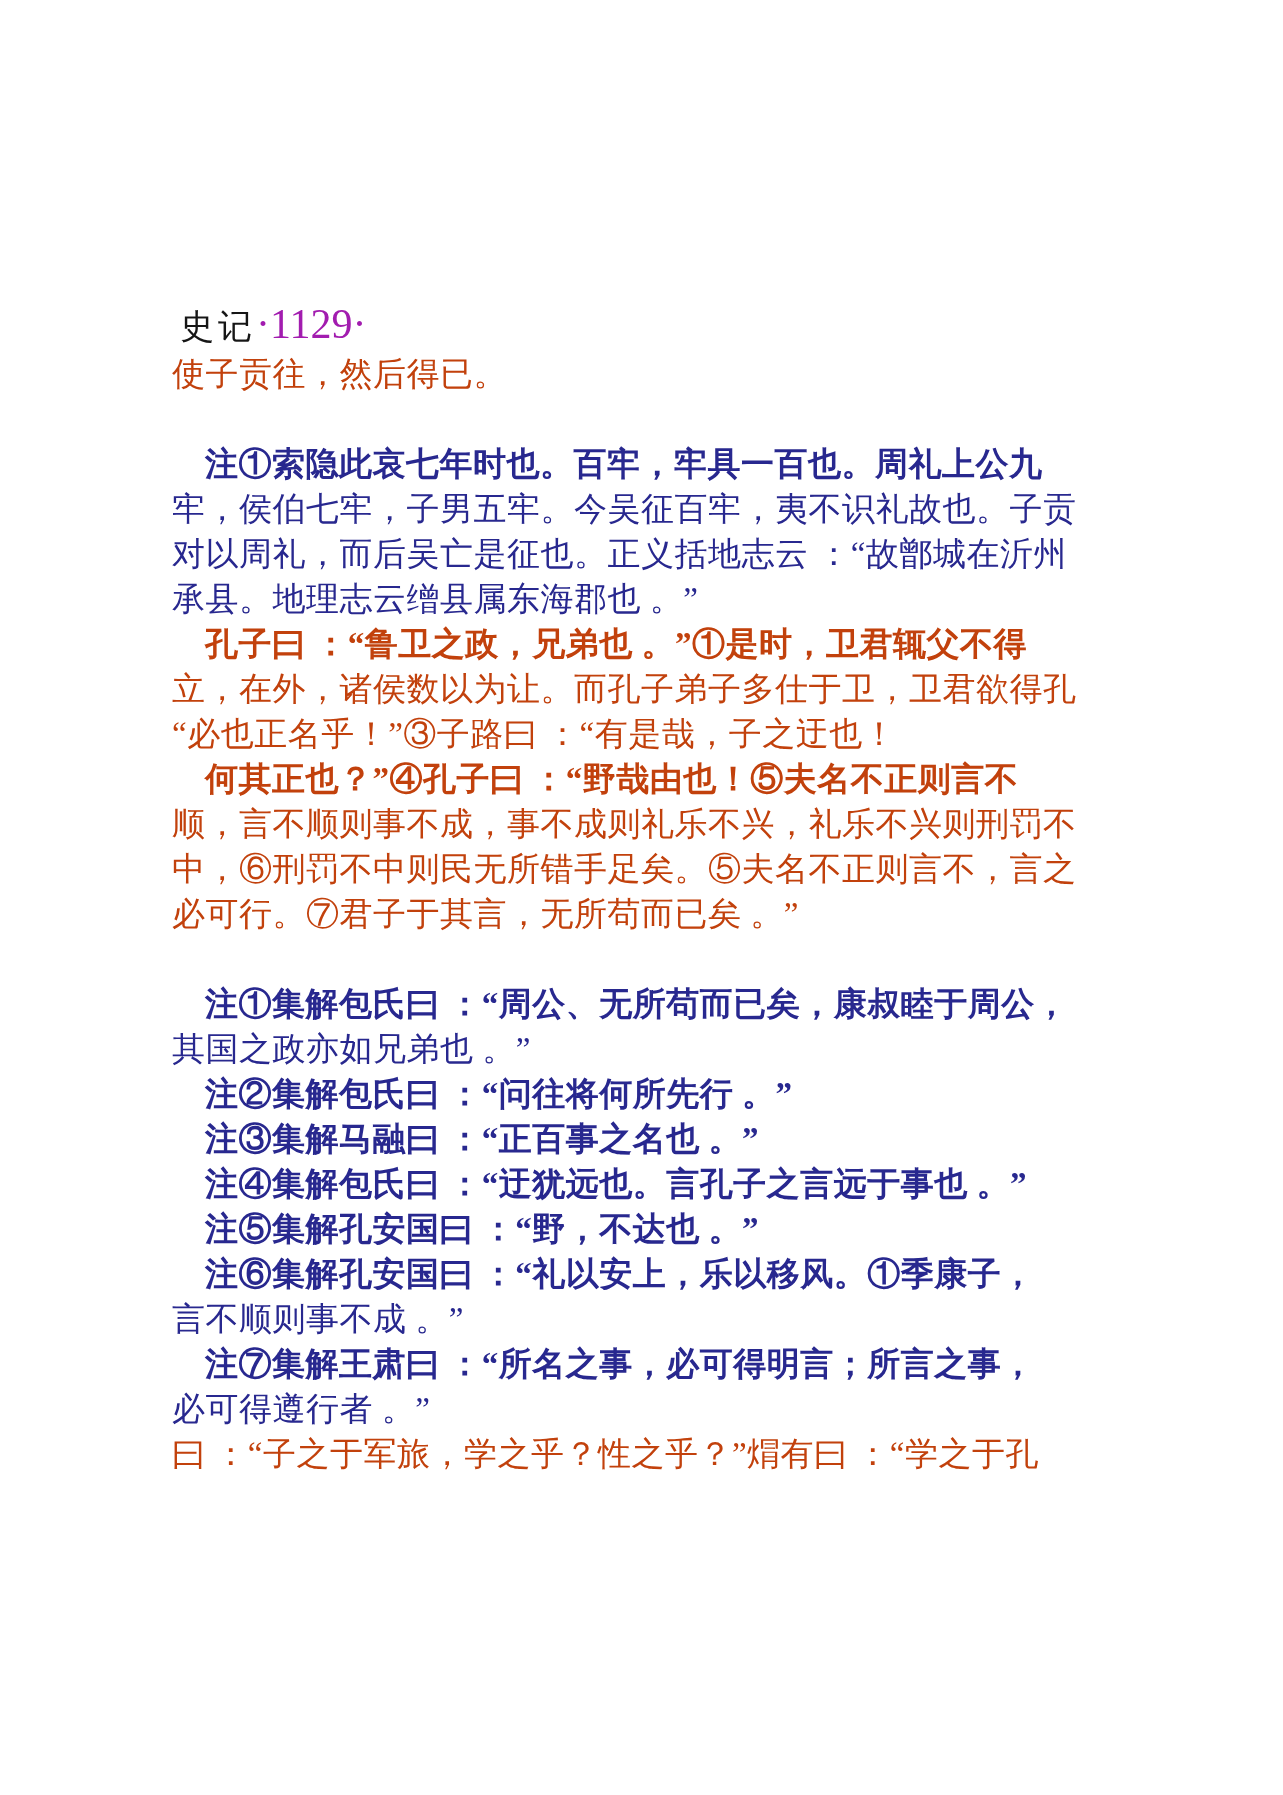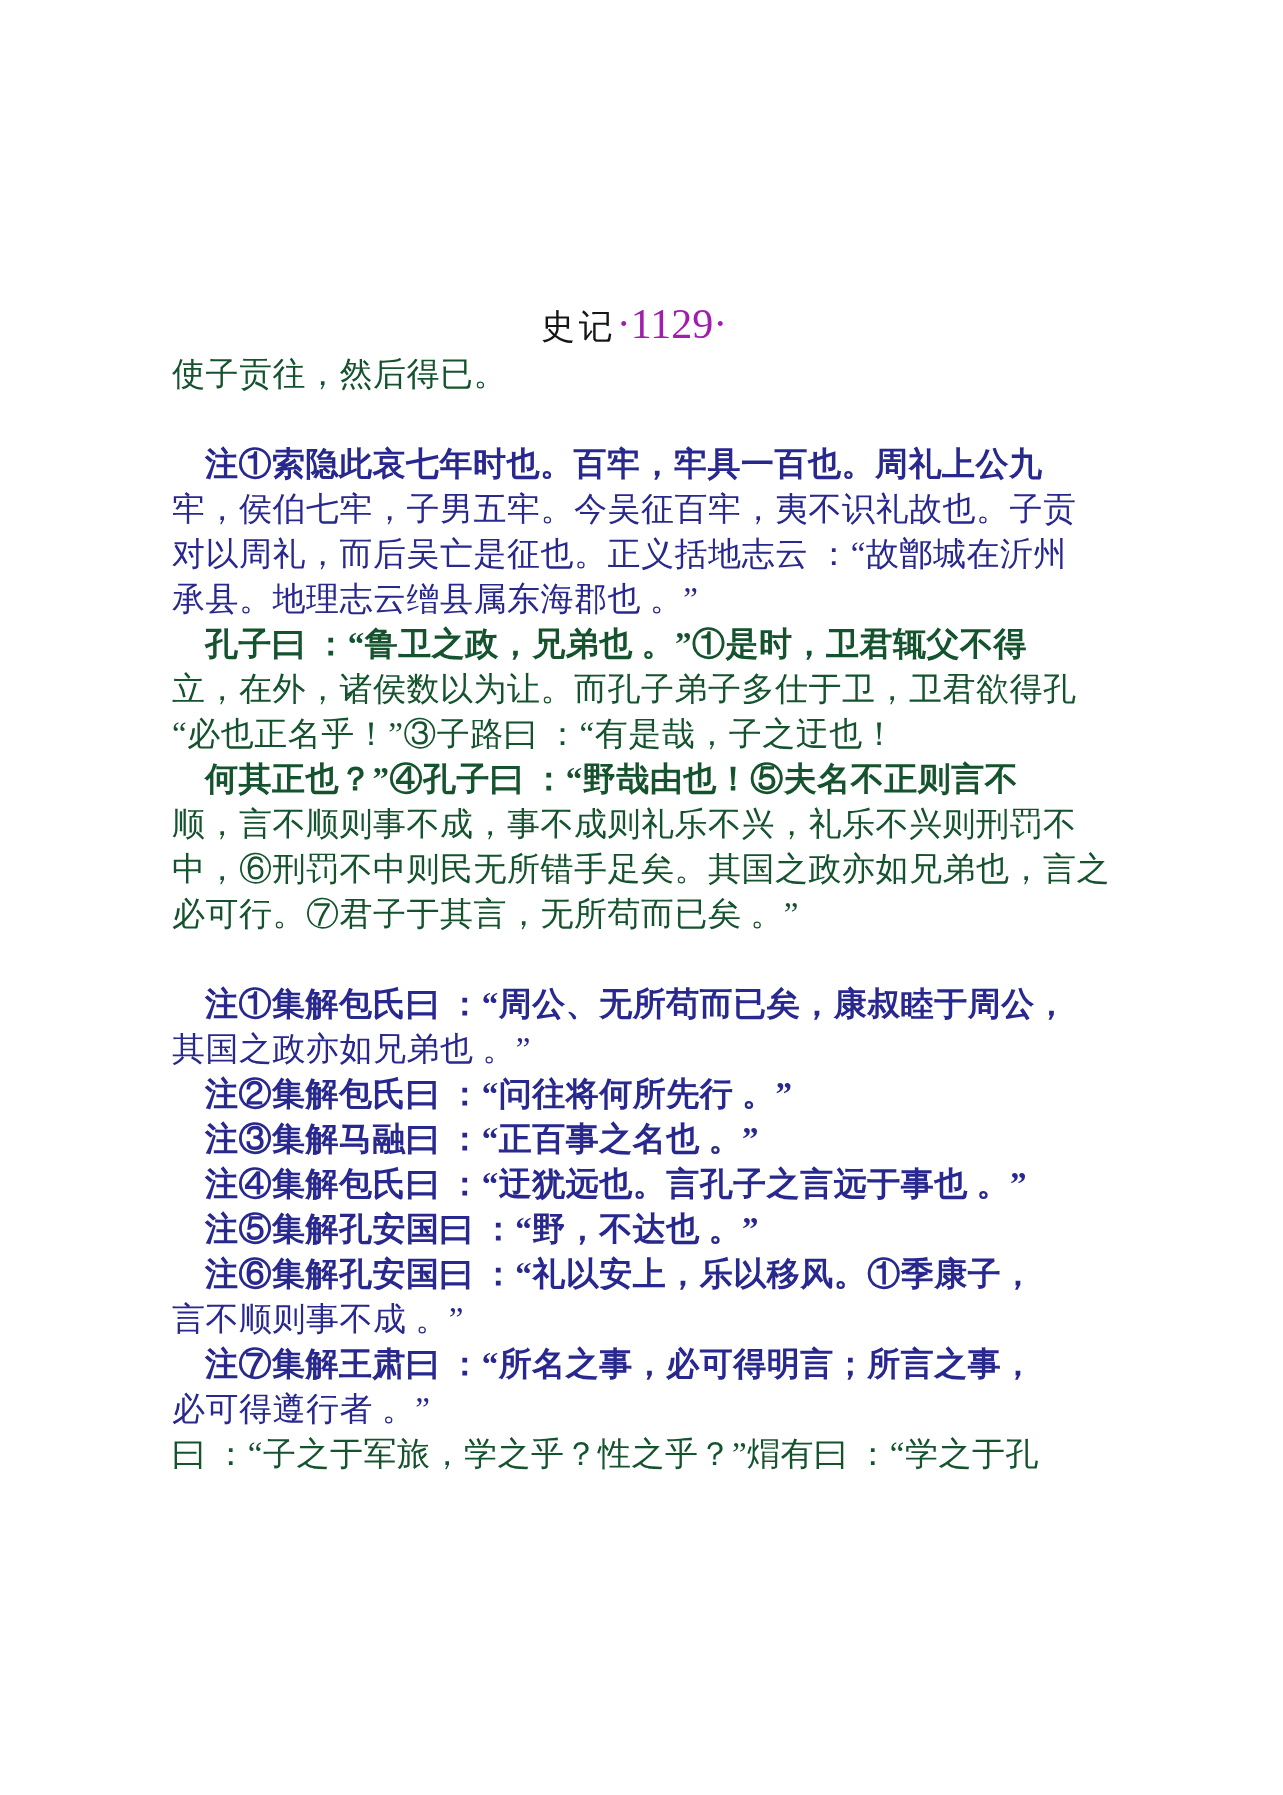--- a/index.html
+++ b/index.html
@@ -10,25 +10,25 @@
   .page {
     position: relative;
     width: 1283px;
     height: 1795px;
     background: #ffffff;
     overflow: hidden;
     font-family: "Liberation Serif", "DejaVu Serif", serif;
   }
   .header {
     position: absolute;
-    left: 164px;
+    left: 180px;
     top: 264px;
     width: 940px;
     display: flex;
-    justify-content: center;
+    justify-content: flex-start;
     align-items: baseline;
   }
   .book-title {
     font-size: 34px;
     line-height: 40px;
     color: #161616;
     letter-spacing: 4px;
   }
   .page-number {
     font-size: 42px;
@@ -46,21 +46,21 @@
     font-size: 33px;
     line-height: 45px;
     height: 45px;
     white-space: nowrap;
     letter-spacing: 0.5px;
   }
   .line.indent {
     text-indent: 33px;
     font-weight: bold;
   }
-  .para.main .line  { color: #14532d; }
+  .para.main .line  { color: #c2410c; }
   .para.annotation .line { color: #28288f; }
   .gap {
     height: 45px;
   }
 </style>
 </head>
 <body>
 
 <div class="page">
   <div class="header">
@@ -79,21 +79,21 @@
         <div class="line">承县。地理志云缯县属东海郡也 。”</div>
       </div>
       <div class="para main">
         <div class="line indent">孔子曰 ：“鲁卫之政，兄弟也 。”①是时，卫君辄父不得</div>
         <div class="line">立，在外，诸侯数以为让。而孔子弟子多仕于卫，卫君欲得孔</div>
         <div class="line">“必也正名乎！”③子路曰 ：“有是哉，子之迂也！</div>
       </div>
       <div class="para main">
         <div class="line indent">何其正也？”④孔子曰 ：“野哉由也！⑤夫名不正则言不</div>
         <div class="line">顺，言不顺则事不成，事不成则礼乐不兴，礼乐不兴则刑罚不</div>
-        <div class="line">中，⑥刑罚不中则民无所错手足矣。其国之政亦如兄弟也，言之</div>
+        <div class="line">中，⑥刑罚不中则民无所错手足矣。⑤夫名不正则言不，言之</div>
         <div class="line">必可行。⑦君子于其言，无所苟而已矣 。”</div>
       </div>
       <div class="gap"></div>
       <div class="para annotation">
         <div class="line indent">注①集解包氏曰 ：“周公、无所苟而已矣，康叔睦于周公，</div>
         <div class="line">其国之政亦如兄弟也 。”</div>
       </div>
       <div class="para annotation">
         <div class="line indent">注②集解包氏曰 ：“问往将何所先行 。”</div>
       </div>

